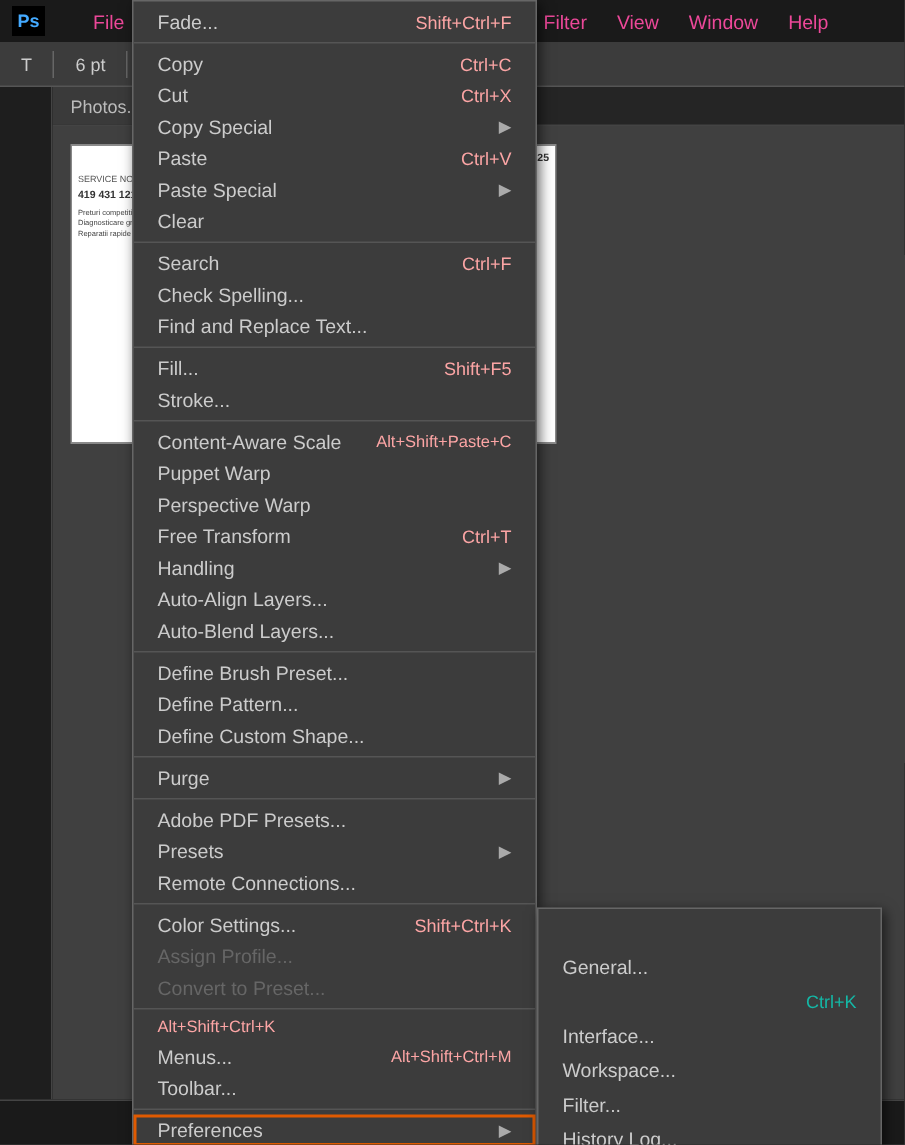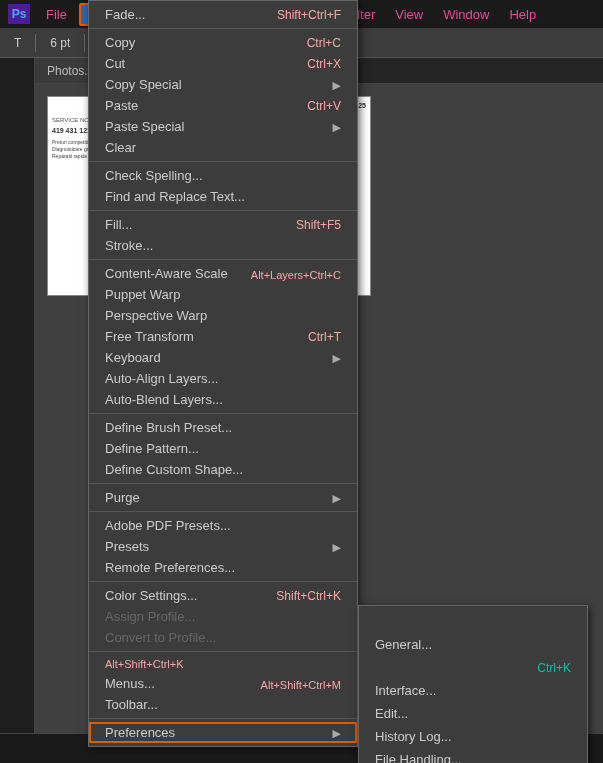--- a/index.html
+++ b/index.html
@@ -17,30 +17,30 @@
     
     .top-bar {
       background: #1a1a1a;
       height: 28px;
       display: flex;
       align-items: center;
       padding: 0 8px;
       gap: 4px;
     }
     .ps-logo {
-      background: #4c1d95;
+      background: #000000;
       color: #4af;
       font-weight: bold;
       font-size: 12px;
       width: 22px;
       height: 20px;
       display: flex;
       align-items: center;
       justify-content: center;
-      margin-right: 4px;
+      margin-right: 20px;
     }
     .menu-item {
       padding: 2px 8px;
       font-size: 13px;
       color: #ec4899;
       cursor: pointer;
       border-radius: 2px;
     }
     .menu-item.active {
       background: #2a6bb5;
@@ -193,21 +193,21 @@
       box-shadow: 2px 2px 8px rgba(0,0,0,0.6);
       z-index: 200;
     }
     .edit-menu .menu-section {
       border-bottom: 1px solid #555;
       padding: 3px 0;
     }
     .edit-menu .menu-section:last-child { border-bottom: none; }
     .menu-row {
       display: flex;
-      align-items: flex-end;
+      align-items: center;
       justify-content: space-between;
       padding: 3px 16px 3px 16px;
       color: #ccc;
       cursor: pointer;
       font-size: 13px;
     }
     .menu-row .label { flex: 1; }
     .menu-row .shortcut { color: #fca5a5; font-size: 12px; }
     .menu-row .arrow { color: #aaa; font-size: 11px; margin-left: 4px; }
     .menu-row.disabled { color: #666; cursor: default; }
@@ -373,54 +373,58 @@
       <span class="label">Paste Special</span>
       <span class="arrow">▶</span>
     </div>
     <div class="menu-row">
       <span class="label">Clear</span>
     </div>
   </div>
 
   <div class="menu-section">
     <div class="menu-row">
+      <span class="label">Search</span>
+      <span class="shortcut">Ctrl+F</span>
+    </div>
+    <div class="menu-row">
       <span class="label">Check Spelling...</span>
     </div>
     <div class="menu-row">
       <span class="label">Find and Replace Text...</span>
     </div>
   </div>
 
   <div class="menu-section">
     <div class="menu-row">
       <span class="label">Fill...</span>
       <span class="shortcut">Shift+F5</span>
     </div>
     <div class="menu-row">
       <span class="label">Stroke...</span>
     </div>
   </div>
 
   <div class="menu-section">
     <div class="menu-row">
       <span class="label">Content-Aware Scale</span>
-      <span class="shortcut" style="font-size:11px;">Alt+Layers+Ctrl+C</span>
+      <span class="shortcut" style="font-size:11px;">Alt+Shift+Paste+C</span>
     </div>
     <div class="menu-row">
       <span class="label">Puppet Warp</span>
     </div>
     <div class="menu-row">
       <span class="label">Perspective Warp</span>
     </div>
     <div class="menu-row">
       <span class="label">Free Transform</span>
       <span class="shortcut">Ctrl+T</span>
     </div>
     <div class="menu-row">
-      <span class="label">Keyboard</span>
+      <span class="label">Handling</span>
       <span class="arrow">▶</span>
     </div>
     <div class="menu-row">
       <span class="label">Auto-Align Layers...</span>
     </div>
     <div class="menu-row">
       <span class="label">Auto-Blend Layers...</span>
     </div>
   </div>
 
@@ -445,34 +449,34 @@
 
   <div class="menu-section">
     <div class="menu-row">
       <span class="label">Adobe PDF Presets...</span>
     </div>
     <div class="menu-row">
       <span class="label">Presets</span>
       <span class="arrow">▶</span>
     </div>
     <div class="menu-row">
-      <span class="label">Remote Preferences...</span>
+      <span class="label">Remote Connections...</span>
     </div>
   </div>
 
   <div class="menu-section">
     <div class="menu-row">
       <span class="label">Color Settings...</span>
       <span class="shortcut">Shift+Ctrl+K</span>
     </div>
     <div class="menu-row disabled">
       <span class="label">Assign Profile...</span>
     </div>
     <div class="menu-row disabled">
-      <span class="label">Convert to Profile...</span>
+      <span class="label">Convert to Preset...</span>
     </div>
   </div>
 
   <div class="menu-section">
     <div class="menu-row">
       <span class="shortcut" style="font-size:11px;">Alt+Shift+Ctrl+K</span>
     </div>
     <div class="menu-row">
       <span class="label">Menus...</span>
       <span class="shortcut" style="font-size:11px;">Alt+Shift+Ctrl+M</span>
@@ -493,21 +497,24 @@
 <div class="prefs-submenu-wrapper">
 
   <div class="prefs-item">
     <span>General...</span>
     <span class="shortcut">Ctrl+K</span>
   </div>
   <div class="prefs-item">
     <span>Interface...</span>
   </div>
   <div class="prefs-item">
-    <span>Edit...</span>
+    <span>Workspace...</span>
+  </div>
+  <div class="prefs-item">
+    <span>Filter...</span>
   </div>
   <div class="prefs-item">
     <span>History Log...</span>
   </div>
   <div class="prefs-item">
     <span>File Handling...</span>
   </div>
   <div class="prefs-item">
     <span>Export...</span>
   </div>

